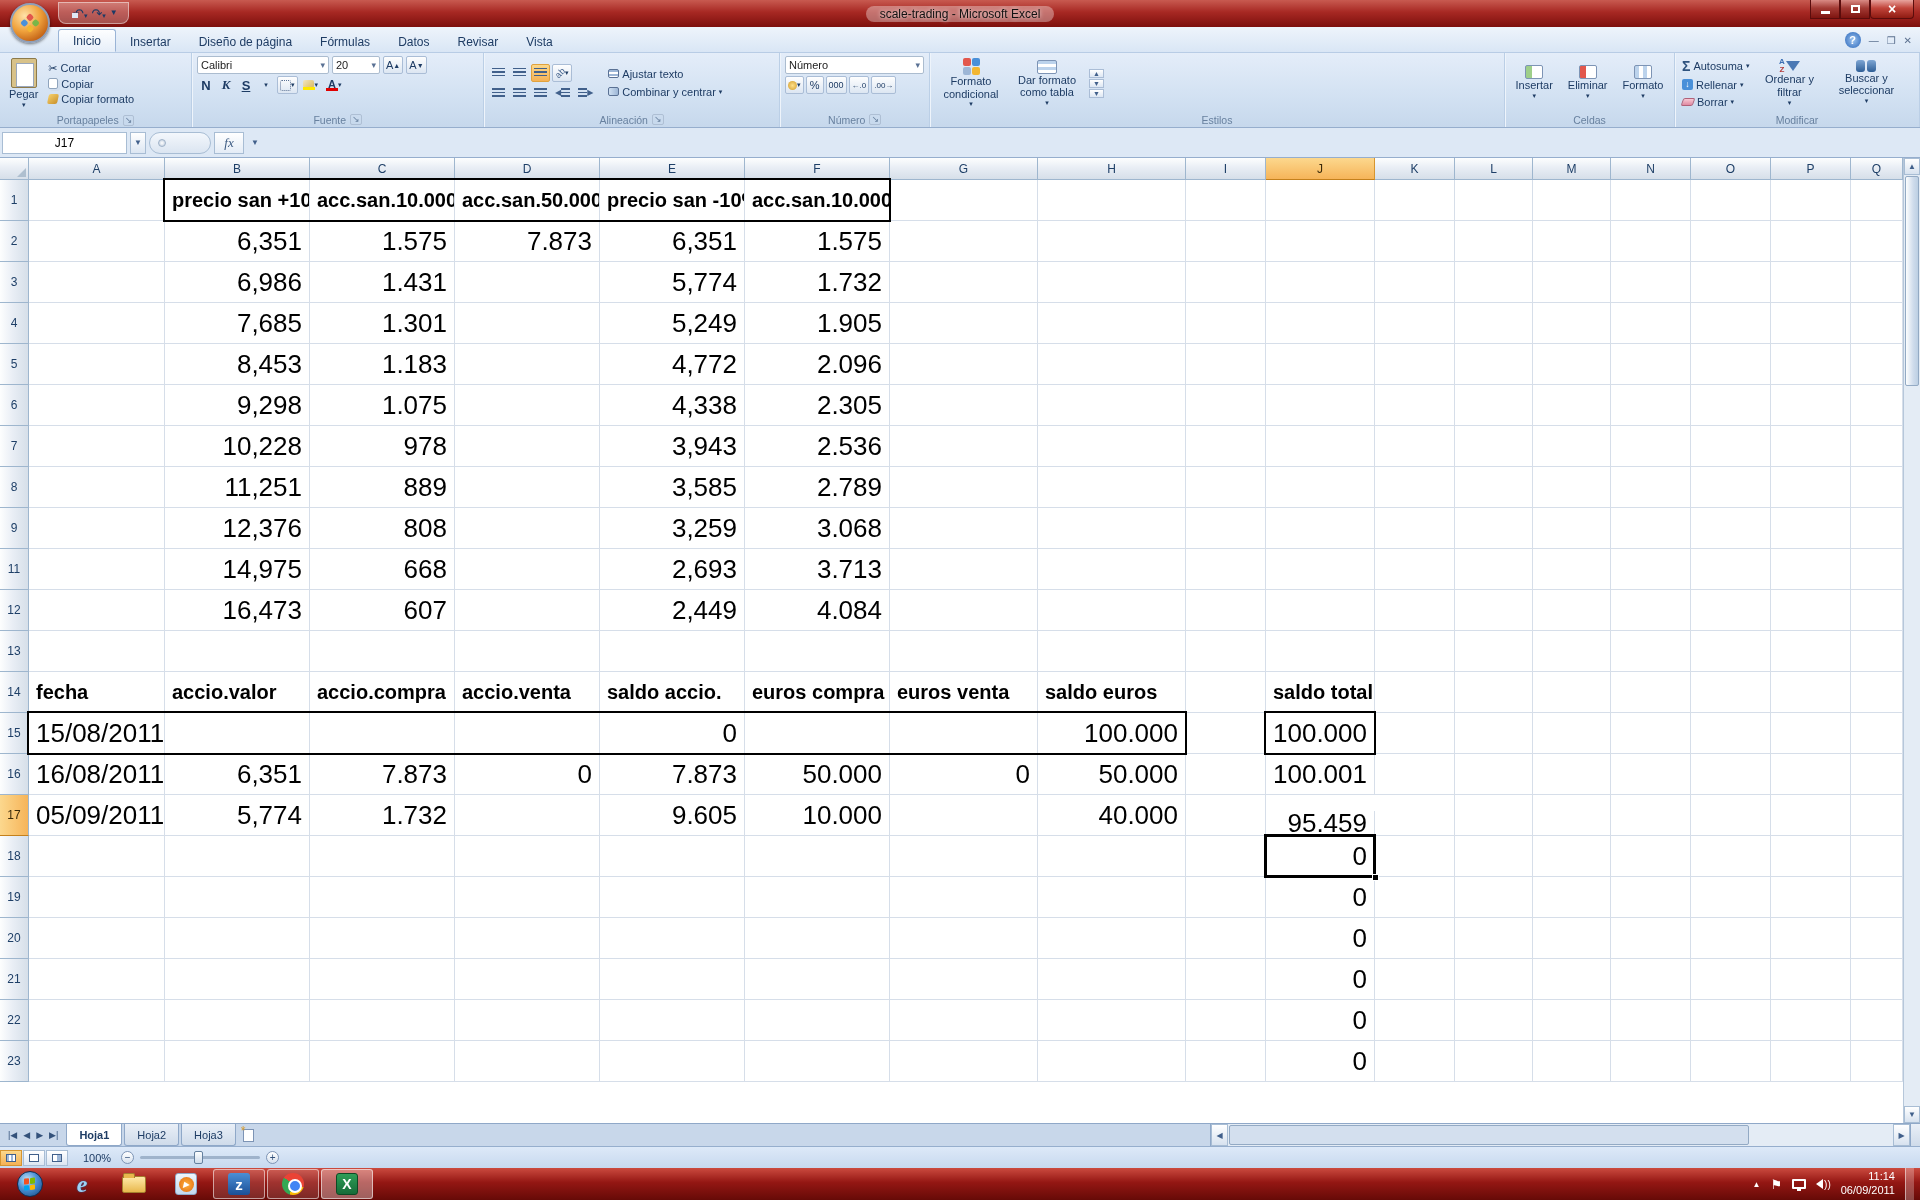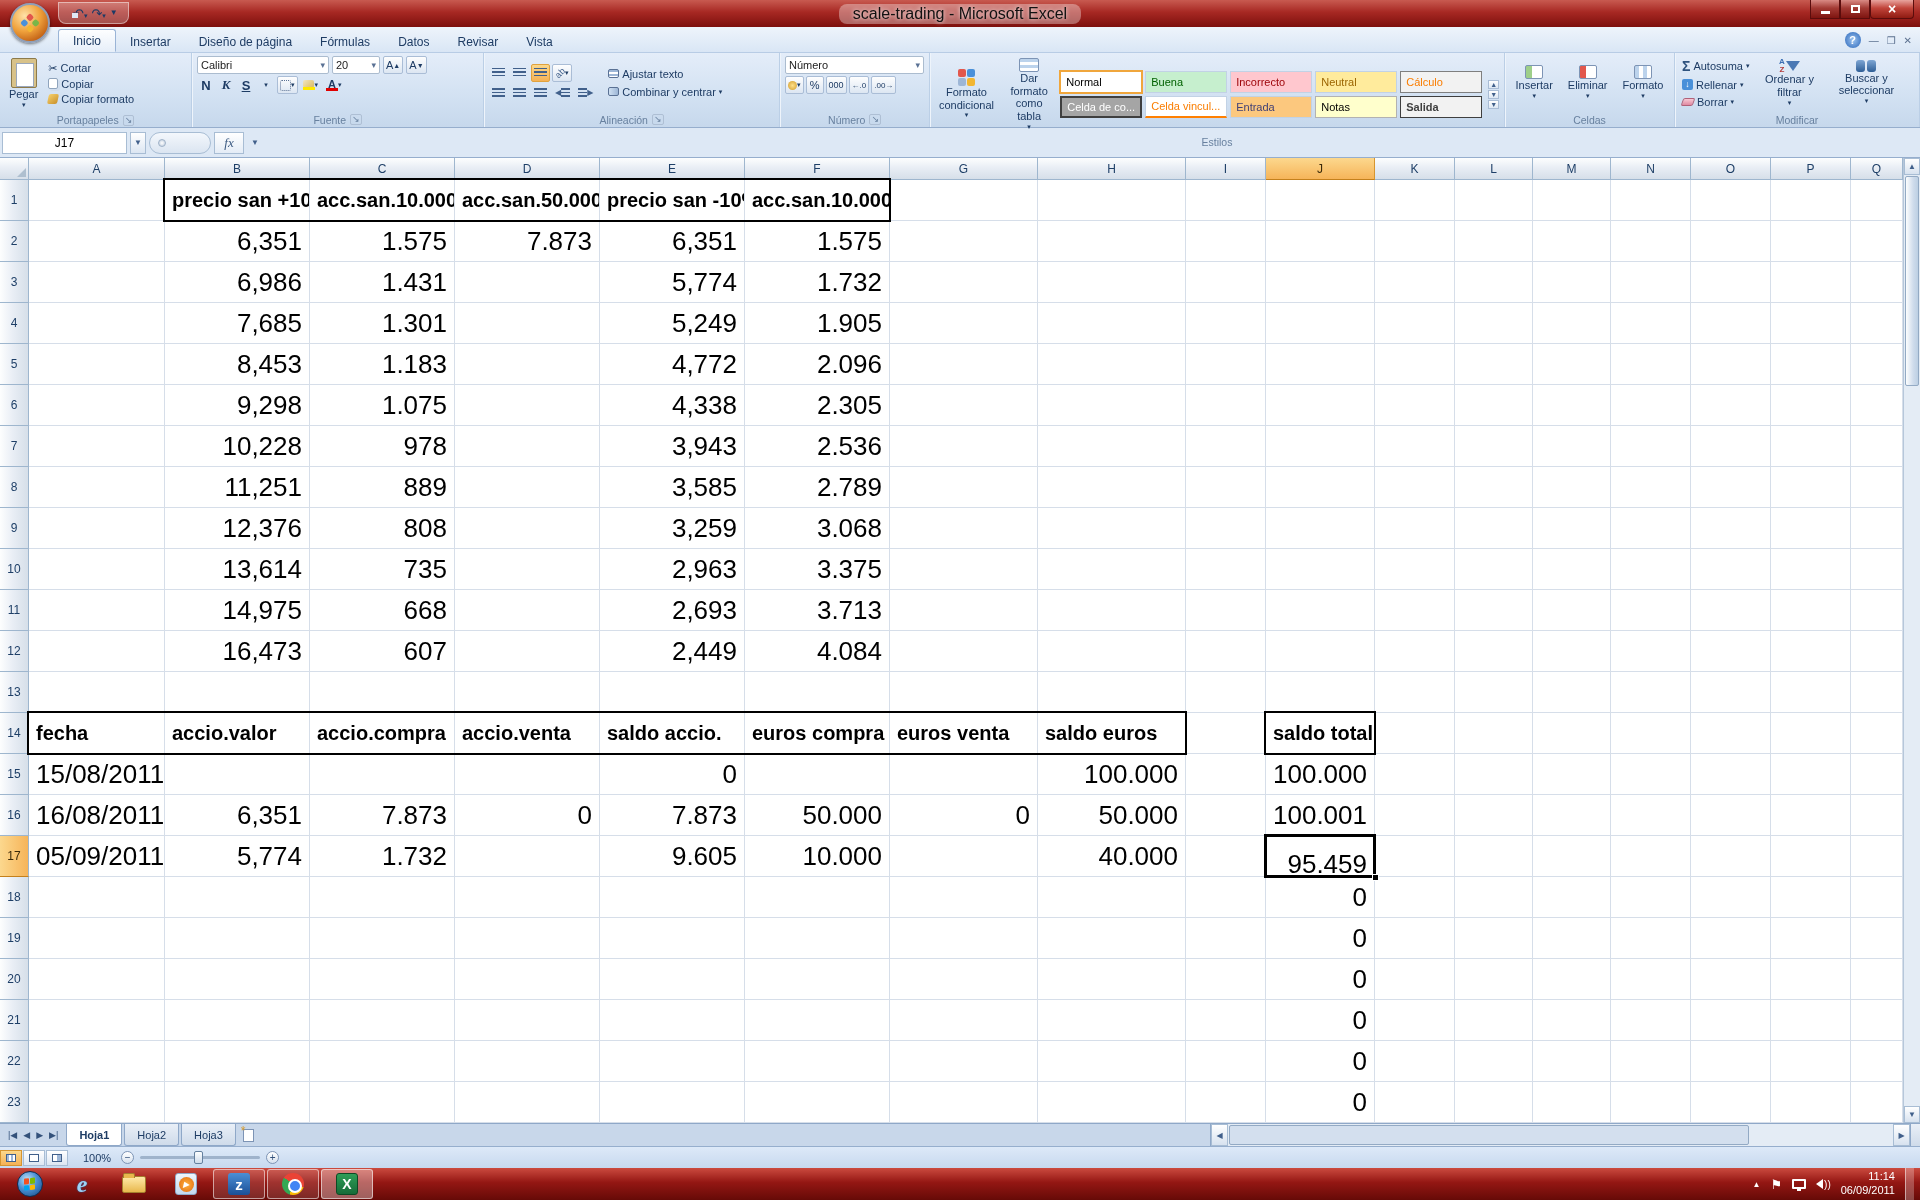--- a/index.html
+++ b/index.html
@@ -16,21 +16,21 @@
     border:2px solid #8f9fb8; box-shadow:0 1px 3px rgba(0,0,0,.5); }
   #office-orb .petals { position:absolute; left:11px; top:11px; width:14px; height:14px;
     display:grid; grid-template-columns:6px 6px; gap:2px; transform:rotate(45deg); }
   #office-orb .petals i { width:6px; height:6px; border-radius:2px; display:block; }
   .qat { position:absolute; left:58px; top:2px; height:22px; display:flex; align-items:center;
     gap:4px; padding:0 10px; background:rgba(255,255,255,.25); border:1px solid rgba(255,255,255,.45);
     border-radius:0 0 8px 8px; }
   .qat .qbtn { font-size:13px; color:#1b3a66; line-height:1; cursor:default; }
   .qat .disk { width:12px; height:12px; background:#3a6fc4; border-radius:2px; position:relative; }
   .qat .disk:after { content:""; position:absolute; left:3px; top:0; width:6px; height:5px; background:#dfe9f6; }
-  #title-text { font-size:16px; color:#111; background:rgba(255,255,255,.35);
+  #title-text { font-size:12px; color:#111; background:rgba(255,255,255,.35);
     padding:1px 14px; border-radius:8px; text-shadow:0 0 4px #fff; }
   .winbtns { position:absolute; right:6px; top:0; display:flex; }
   .winbtn { width:30px; height:19px; border:1px solid #5a0c0c; border-top:none;
     background:linear-gradient(#d98a84,#a33a34 45%,#7e1410); color:#fff;
     display:flex; align-items:center; justify-content:center; font-size:11px; }
   .winbtn.close { background:linear-gradient(#e8a49e,#c1443a 45%,#8f1b12); width:44px; border-radius:0 0 4px 4px; }
   .winbtn .minbar { width:9px; height:3px; background:#fff; margin-top:6px; }
   .winbtn .restbox { width:9px; height:8px; border:2px solid #fff; }
 
   
@@ -424,32 +424,20 @@
             <i class="sq" style="width:8px;height:8px;background:#f2b632"></i>
         </span>
         <span>Formato condicional</span>
           <span style="font-size:7px">▾</span>
       </div>
       <div class="bigbtn" style="width:72px">
         <span class="sq" style="width:20px;height:14px;background:repeating-linear-gradient(#bcd3ec 0 3px,#fff 3px 6px);border:1px solid #7d94b5"></span>
         <span>Dar formato como tabla</span>
           <span style="font-size:7px">▾</span>
       </div>
-      <div id="style-gallery">
-          <div class="sg-item sel" style="background: rgb(255, 255, 255); color: rgb(0, 0, 0);">Normal</div>
-          <div class="sg-item" style="background: rgb(198, 239, 206); color: rgb(0, 97, 0);">Buena</div>
-          <div class="sg-item" style="background: rgb(255, 199, 206); color: rgb(156, 0, 6);">Incorrecto</div>
-          <div class="sg-item" style="background: rgb(255, 235, 156); color: rgb(156, 101, 0);">Neutral</div>
-          <div class="sg-item" style="background: rgb(242, 242, 242); color: rgb(250, 125, 0); border-color: rgb(127, 127, 127);">Cálculo</div>
-          <div class="sg-item" style="background: rgb(165, 165, 165); color: rgb(255, 255, 255); border: 2px double rgb(63, 63, 63);">Celda de co...</div>
-          <div class="sg-item" style="background: rgb(255, 255, 255); color: rgb(250, 125, 0); border-bottom: 2px double rgb(255, 128, 1);">Celda vincul...</div>
-          <div class="sg-item" style="background: rgb(252, 200, 126); color: rgb(63, 63, 118);">Entrada</div>
-          <div class="sg-item" style="background: rgb(255, 255, 204); color: rgb(0, 0, 0); border-color: rgb(178, 178, 178);">Notas</div>
-          <div class="sg-item" style="background: rgb(242, 242, 242); color: rgb(63, 63, 63); font-weight: bold; border-color: rgb(63, 63, 63);">Salida</div>
-        </div>
       <div class="gal-scroll">
         <span>▲</span>
         <span>▼</span>
         <span>▼</span>
       </div>
     </div>
     <div class="rgroup-label">
         <span>Estilos</span>
       </div>
   </div>
@@ -729,40 +717,20 @@
         <div class="cell num" style="width: 109px;"></div>
         <div class="cell num" style="width: 80px;"></div>
         <div class="cell num" style="width: 78px;"></div>
         <div class="cell num" style="width: 78px;"></div>
         <div class="cell num" style="width: 80px;"></div>
         <div class="cell num" style="width: 80px;"></div>
         <div class="cell num" style="width: 80px;"></div>
         <div class="cell num" style="width: 52px;"></div>
       </div>
       <div class="grow">
-        <div class="rh">10</div>
-        <div class="cell txt" style="width: 136px;"></div>
-        <div class="cell num" style="width: 145px;">13,614</div>
-        <div class="cell num" style="width: 145px;">735</div>
-        <div class="cell num" style="width: 145px;"></div>
-        <div class="cell num" style="width: 145px;">2,963</div>
-        <div class="cell num" style="width: 145px;">3.375</div>
-        <div class="cell num" style="width: 148px;"></div>
-        <div class="cell num" style="width: 148px;"></div>
-        <div class="cell num" style="width: 80px;"></div>
-        <div class="cell num" style="width: 109px;"></div>
-        <div class="cell num" style="width: 80px;"></div>
-        <div class="cell num" style="width: 78px;"></div>
-        <div class="cell num" style="width: 78px;"></div>
-        <div class="cell num" style="width: 80px;"></div>
-        <div class="cell num" style="width: 80px;"></div>
-        <div class="cell num" style="width: 80px;"></div>
-        <div class="cell num" style="width: 52px;"></div>
-      </div>
-      <div class="grow">
         <div class="rh">11</div>
         <div class="cell txt" style="width: 136px;"></div>
         <div class="cell num" style="width: 145px;">14,975</div>
         <div class="cell num" style="width: 145px;">668</div>
         <div class="cell num" style="width: 145px;"></div>
         <div class="cell num" style="width: 145px;">2,693</div>
         <div class="cell num" style="width: 145px;">3.713</div>
         <div class="cell num" style="width: 148px;"></div>
         <div class="cell num" style="width: 148px;"></div>
         <div class="cell num" style="width: 80px;"></div>

